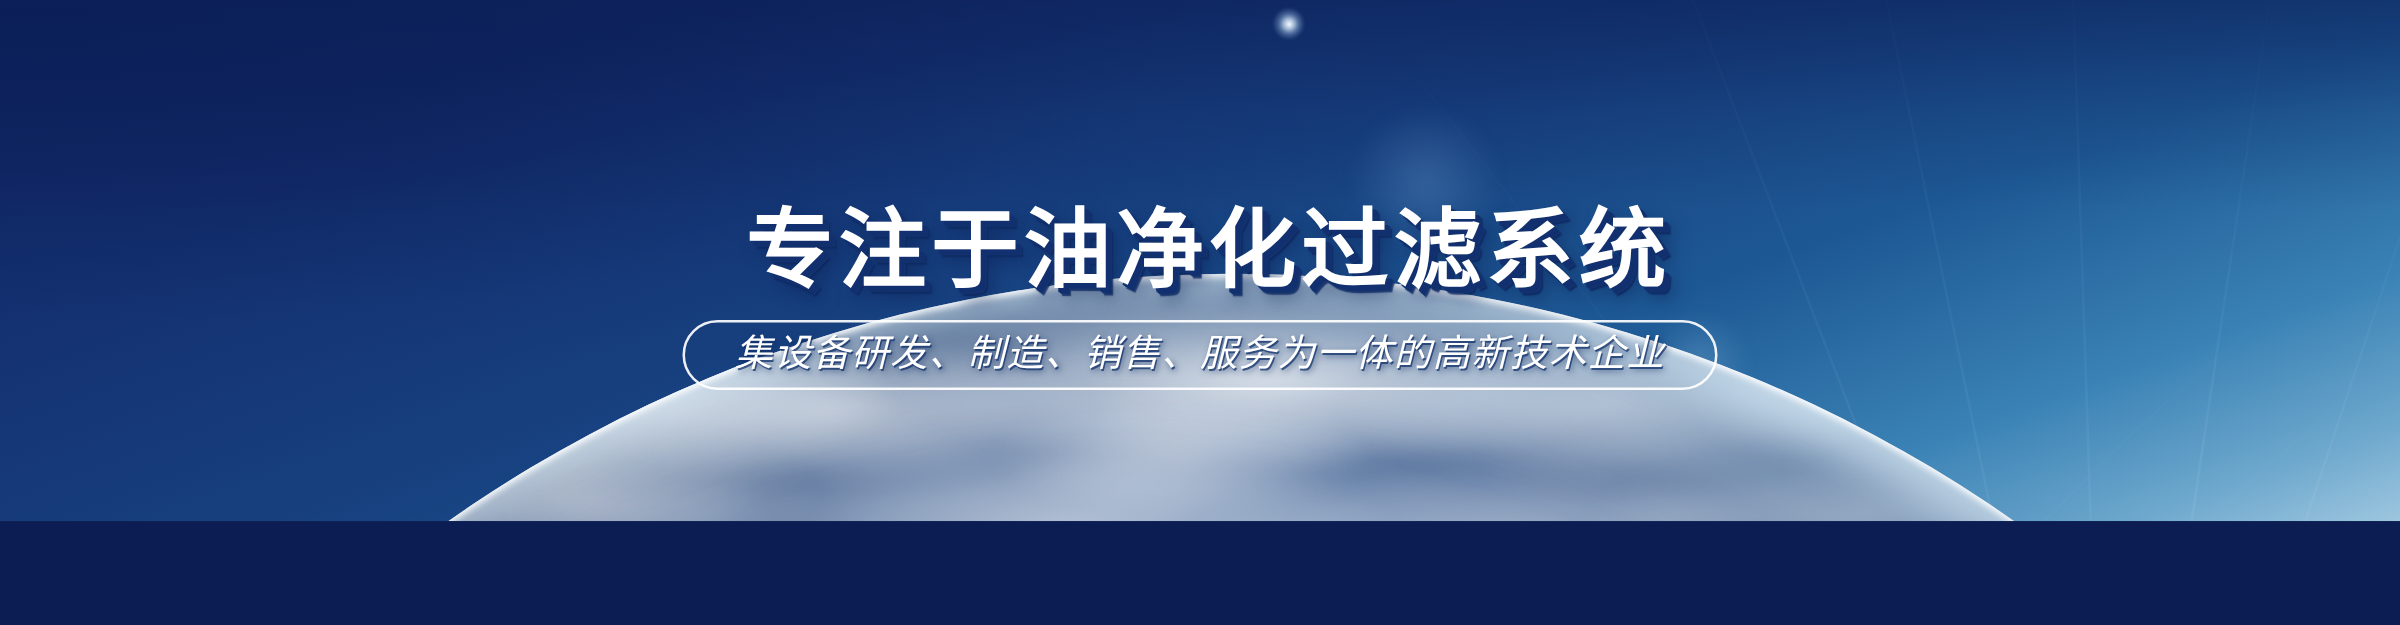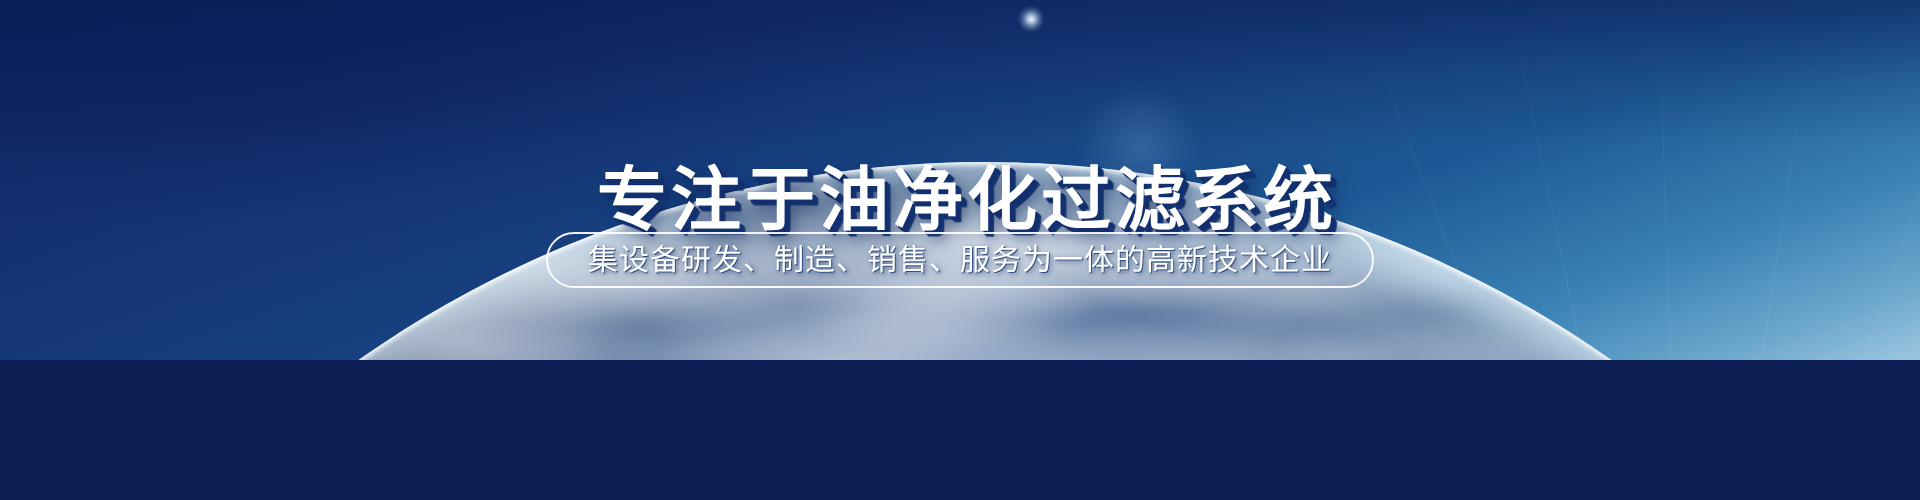--- a/index.html
+++ b/index.html
@@ -8,21 +8,21 @@
     padding: 0;
     background: #0b1d52;
   }
   body {
     font-family: "Liberation Sans", "DejaVu Sans", sans-serif;
   }
 
   .banner {
     position: relative;
     width: 1920px;
-    height: 360px;
+    height: 417px;
     overflow: hidden;
     background: #737373;
   }
 
   
   .sky-base {
     position: absolute;
     inset: 0;
     background: linear-gradient(160deg,
         #12286b 0%,
@@ -239,32 +239,33 @@
       3px 3px 0 #12306f,
       4px 4px 0 #12306f,
       5px 5px 0 #13346f,
       6px 6px 1px rgba(14,40,96,0.85),
       8px 9px 14px rgba(10,30,80,0.55);
     padding-left: 14px;
   }
 
   .subtitle-pill {
     position: absolute;
-    top: 232px;
+    top: 256px;
     left: 50%;
     transform: translateX(-50%);
     box-sizing: border-box;
     height: 56px;
     padding: 0 40px;
     display: flex;
     align-items: center;
     justify-content: center;
     border: 2px solid rgba(255,255,255,0.92);
     border-radius: 30px;
     background: transparent;
+    font-style: italic;
   }
 
   .subtitle {
     font-size: 30px;
     line-height: 1;
     font-weight: normal;
     letter-spacing: 1px;
     color: #ffffff;
     white-space: nowrap;
     text-shadow:

